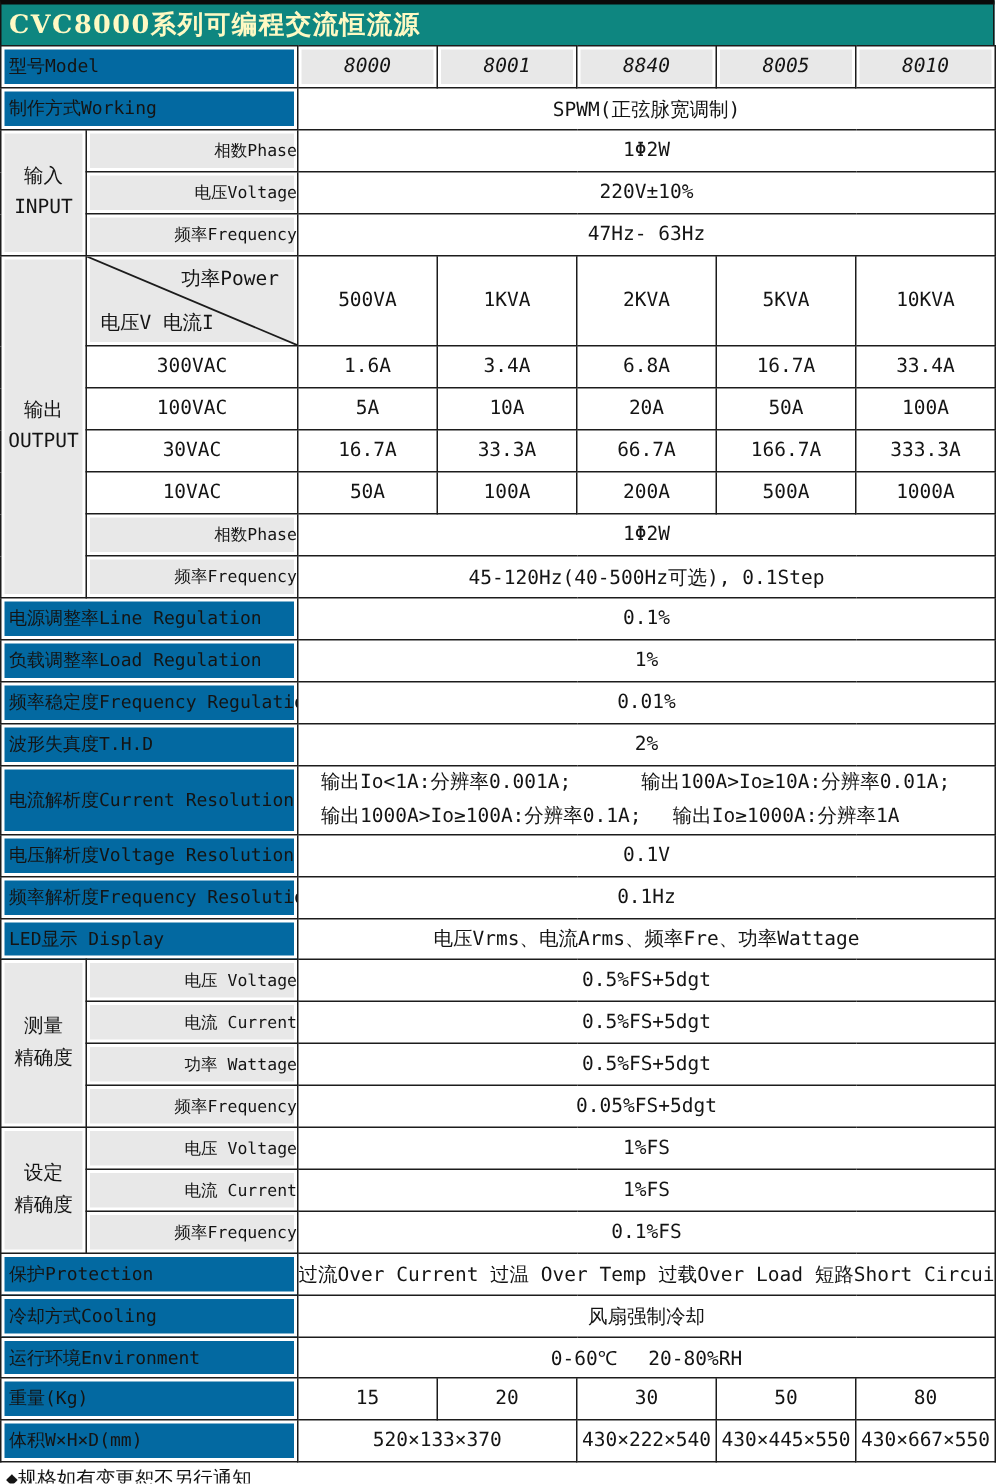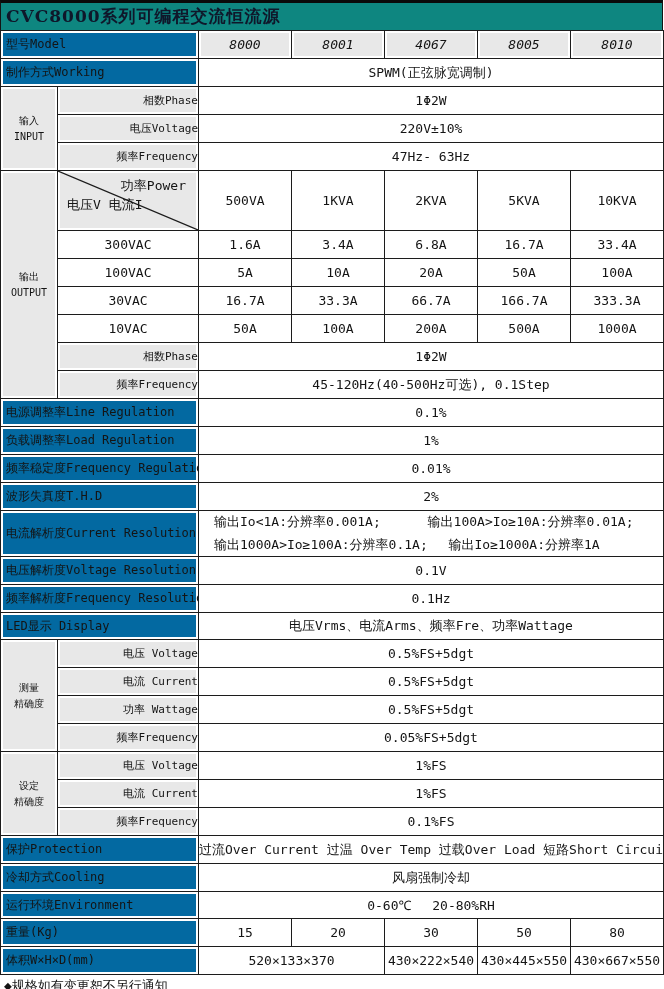--- a/index.html
+++ b/index.html
@@ -11,21 +11,21 @@
     overflow: hidden;
   }
   .sheet { width: 664px; }
   .titlebar {
     box-sizing: border-box;
     width: 663px; height: 30px;
     background: #0e8680;
     border: 1px solid #141414;
     border-top: 3px solid #0a0a0a;
     border-bottom: none;
-    color: #0f172a;
+    color: #fef9c3;
     font-family: "DejaVu Serif", "Liberation Serif", serif;
     font-size: 17px;
     font-weight: bold;
     letter-spacing: 1px;
     display: flex;
     align-items: center;
     padding-left: 5px;
   }
   table.spec {
     width: 663px;
@@ -52,36 +52,36 @@
     padding-left: 7px;
     background: #e8e8e8;
     box-shadow: inset 0 0 0 2px #ffffff;
     font-size: 11px;
     margin-top: 43px;
   }
   td.sec {
     background: #e8e8e8;
     box-shadow: inset 0 0 0 2px #ffffff;
     text-align: center;
-    font-size: 10px;
+    font-size: 13px;
     line-height: 1.55;
   }
   td.gray {
     background: #e8e8e8;
     box-shadow: inset 0 0 0 2px #ffffff;
     font-style: italic;
   }
   td.diag {
     position: relative;
     background: #e8e8e8;
     box-shadow: inset 0 0 0 2px #ffffff;
   }
   td.diag svg { position: absolute; left: 0; top: 0; width: 100%; height: 100%; }
   .diag-tr { position: absolute; top: 6px; right: 12px; font-size: 13px; }
-  .diag-bl { position: absolute; bottom: 16px; left: 9px; font-size: 13px; }
+  .diag-bl { position: absolute; bottom: 6px; left: 9px; font-size: 13px; }
   td.leftval {
     text-align: left;
     padding-left: 15px;
     line-height: 1.7;
   }
   .footer-note {
     font-size: 13px;
     padding: 2px 0 0 4px;
     text-align: left;
   }
@@ -102,21 +102,21 @@
         <col style="width:93px">
         <col style="width:93px">
         <col style="width:93px">
     </colgroup>
     <tbody>
 
       <tr style="height:28px">
         <td class="lab" colspan="2">型号Model</td>
         <td class="gray">8000</td>
         <td class="gray">8001</td>
-        <td class="gray">4067</td>
+        <td class="gray">8840</td>
         <td class="gray">8005</td>
         <td class="gray">8010</td>
       </tr>
 
       <tr style="height:28px">
         <td class="lab" colspan="2">制作方式Working</td>
         <td colspan="5">SPWM(正弦脉宽调制)</td>
       </tr>
 
       <tr style="height:28px">

